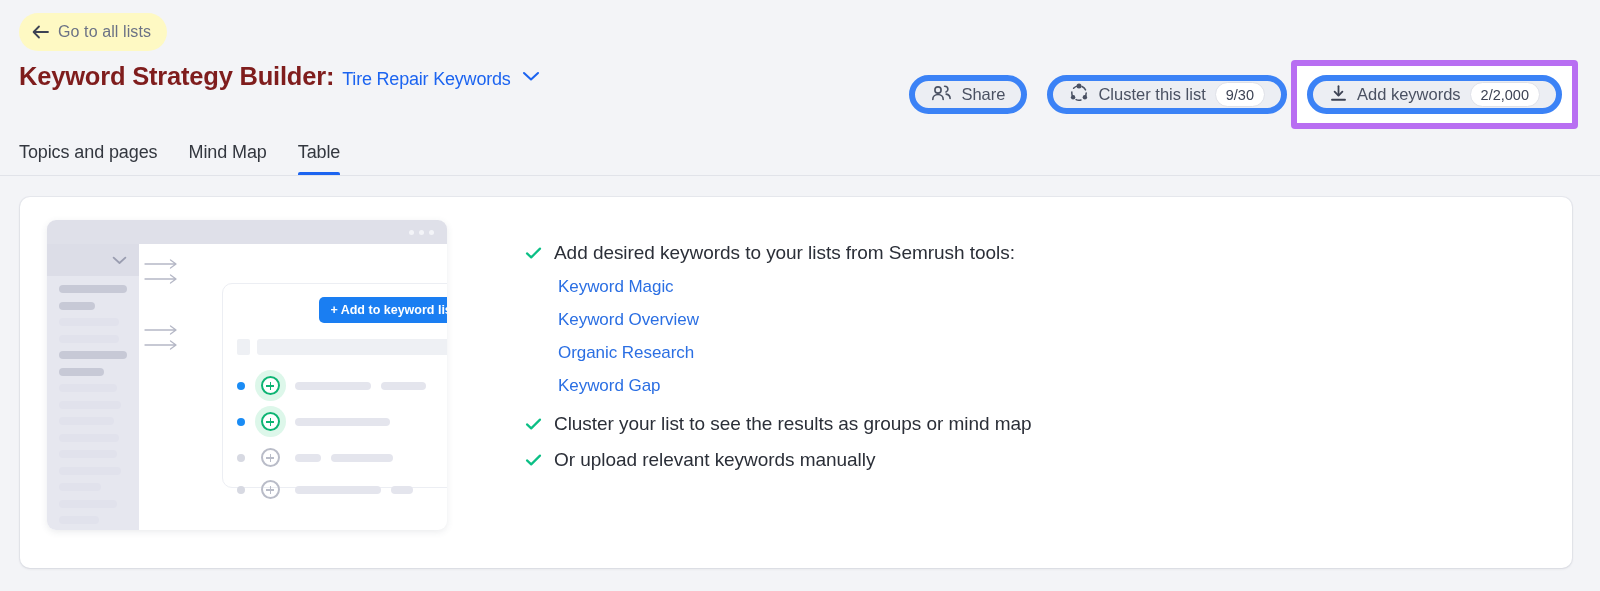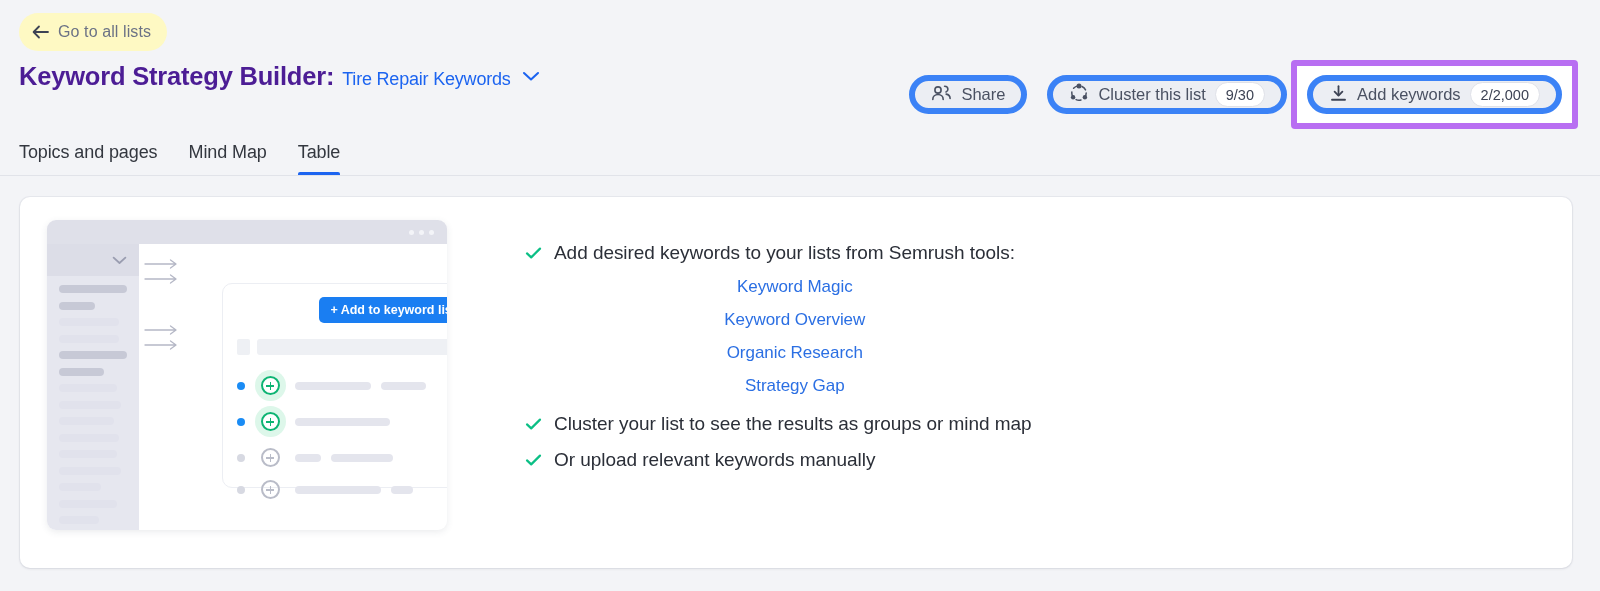--- a/index.html
+++ b/index.html
@@ -24,21 +24,21 @@
     background: #fef9c3; border: none; border-radius: 19px;
     cursor: pointer;
   }
   .back-btn .lbl { font-size: 16px; color: #6b7285; letter-spacing: .1px; }
   .arrow-left { width: 17px; height: 14px; display: block; }
 
   .title-row {
     position: absolute; left: 19px; top: 62px;
     display: flex; align-items: baseline; gap: 0;
   }
-  .title-main { font-size: 25.5px; font-weight: bold; color: #4c1d95; letter-spacing: -.2px; }
+  .title-main { font-size: 25.5px; font-weight: bold; color: #7f1d1d; letter-spacing: -.2px; }
   .title-list {
     font-size: 18px; font-weight: normal; color: #1c64f0;
     letter-spacing: -.2px; margin-left: 8px; cursor: pointer;
   }
   .title-chev { margin-left: 11px; position: relative; top: -3px; cursor: pointer; }
 
   
   .actions { position: absolute; right: 22px; top: 60px; display: flex; align-items: center; }
   .pillbtn {
     height: 39px; display: flex; align-items: center; gap: 9px;
@@ -131,21 +131,21 @@
   .plus-circle.green::before, .plus-circle.green::after { background: #0db473; }
   .kw-line { height: 8px; border-radius: 4px; background: #e4e5ed; margin-left: 10px; }
 
   
   .content { margin: 22px 0 0 78px; }
   .heading { font-size: 19.5px; font-weight: bold; color: #191a1f; letter-spacing: -.15px; }
   .bullets { margin-top: 22px; }
   .blt { display: flex; align-items: flex-start; gap: 12px; margin-bottom: 12px; }
   .blt .txt { font-size: 19px; color: #2b2f38; line-height: 24px; letter-spacing: -.05px; }
   .check { flex: none; margin-top: 5px; }
-  .tool-links { margin: 2px 0 16px 33px; display: flex; flex-direction: column; gap: 13px; text-align: center; }
+  .tool-links { margin: 2px 0 16px 33px; display: flex; flex-direction: column; gap: 13px; }
   .tool-links a { font-size: 17px; color: #2b6fe3; text-decoration: none; cursor: pointer; letter-spacing: -.05px; }
 </style>
 </head>
 <body>
 
 <div class="topbar">
 
   <button class="back-btn">
     <span class="arrow-left">
       <svg width="17" height="14" viewBox="0 0 17 14">
@@ -315,21 +315,21 @@
             <path d="M2 7.4 L6.2 11.4 L15 2.6" fill="none" stroke="#0bbf85" stroke-width="2.2" stroke-linecap="round" stroke-linejoin="round"></path>
           </svg>
         </span>
         <span class="txt">Add desired keywords to your lists from Semrush tools:</span>
       </div>
 
       <div class="tool-links" id="tool-links">
           <a>Keyword Magic</a>
           <a>Keyword Overview</a>
           <a>Organic Research</a>
-          <a>Strategy Gap</a>
+          <a>Keyword Gap</a>
         </div>
 
       <div class="blt">
         <span class="check">
           <svg width="17" height="14" viewBox="0 0 17 14">
             <path d="M2 7.4 L6.2 11.4 L15 2.6" fill="none" stroke="#0bbf85" stroke-width="2.2" stroke-linecap="round" stroke-linejoin="round"></path>
           </svg>
         </span>
         <span class="txt">Cluster your list to see the results as groups or mind map</span>
       </div>

